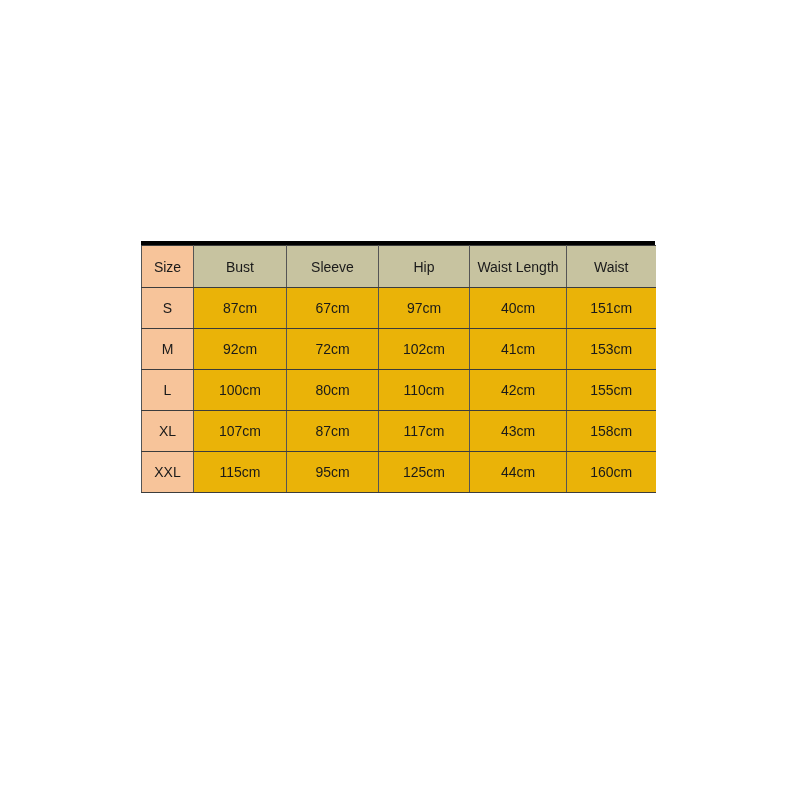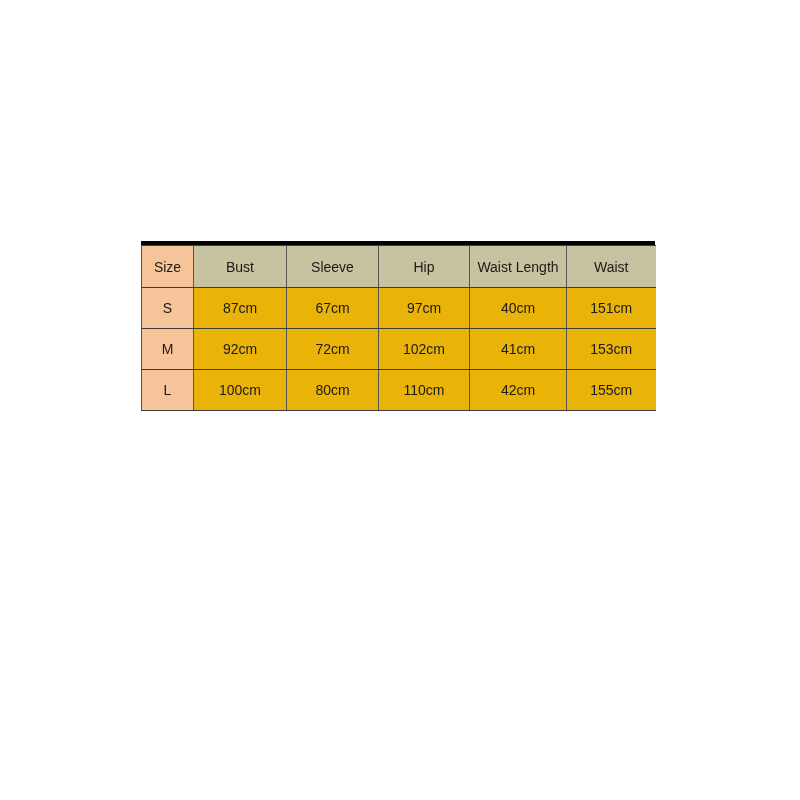--- a/index.html
+++ b/index.html
@@ -140,16 +140,32 @@
         <td>153cm</td>
       </tr>
       <tr>
         <td class="col-size">L</td>
         <td>100cm</td>
         <td>80cm</td>
         <td>110cm</td>
         <td>42cm</td>
         <td>155cm</td>
       </tr>
+      <tr>
+        <td class="col-size">XL</td>
+        <td>107cm</td>
+        <td>87cm</td>
+        <td>117cm</td>
+        <td>43cm</td>
+        <td>158cm</td>
+      </tr>
+      <tr>
+        <td class="col-size">XXL</td>
+        <td>115cm</td>
+        <td>95cm</td>
+        <td>125cm</td>
+        <td>44cm</td>
+        <td>160cm</td>
+      </tr>
     </tbody>
   </table>
 
 </div>
 
 </body></html>

